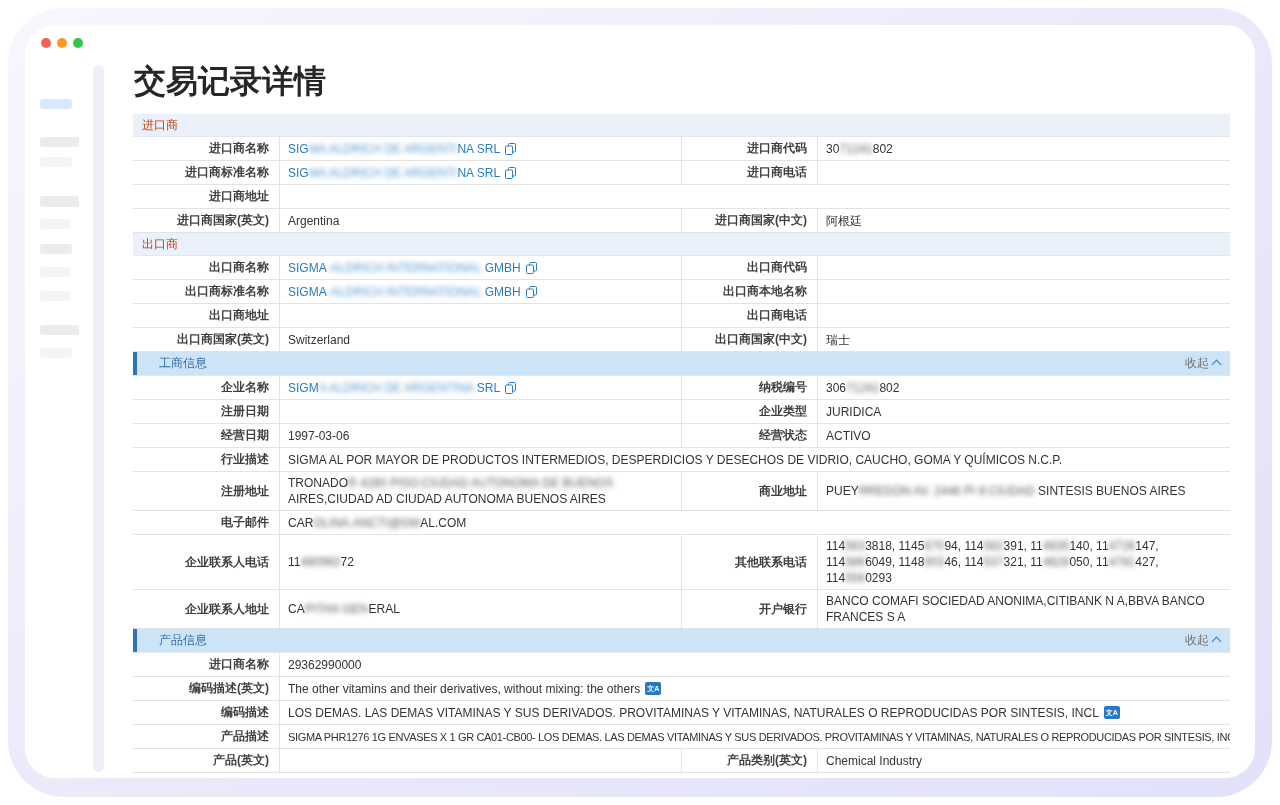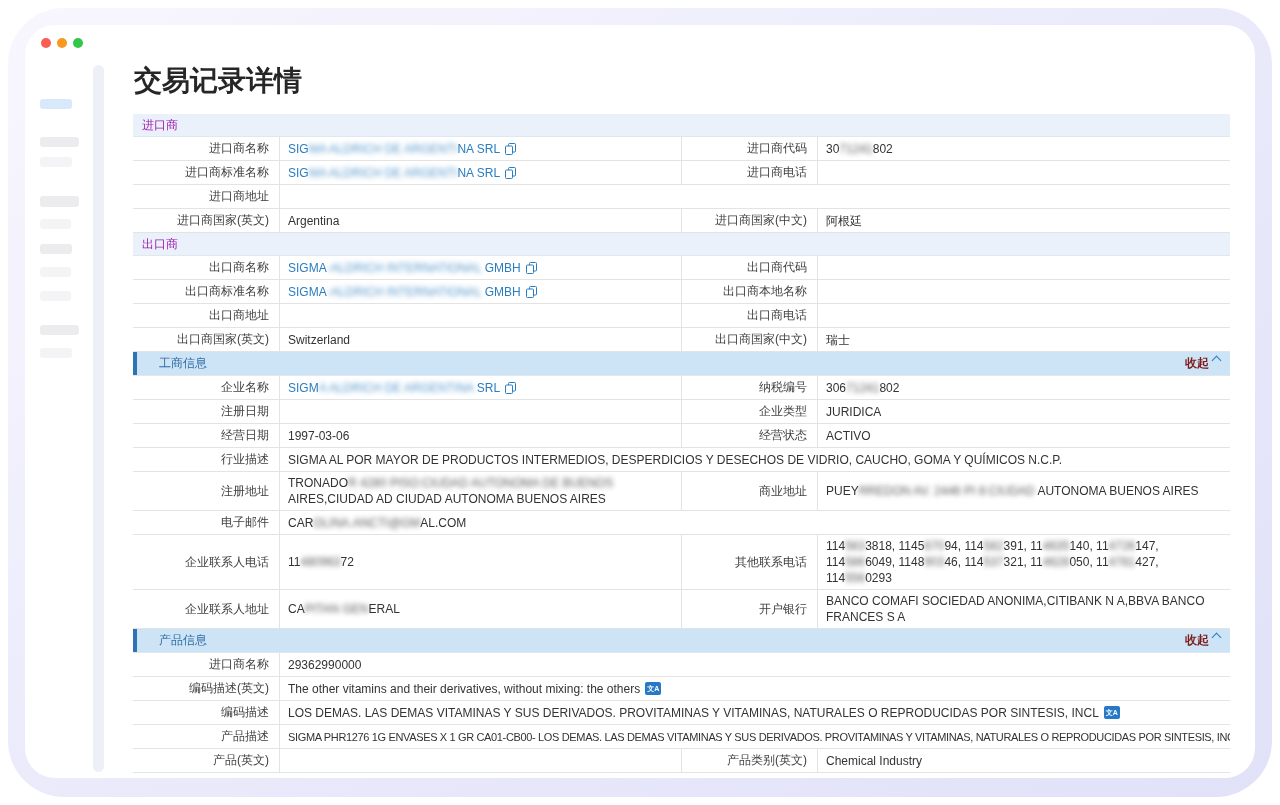--- a/index.html
+++ b/index.html
@@ -14,35 +14,35 @@
   .lights{position:absolute;left:16px;top:13px;display:flex;gap:6px;}
   .dot{width:10px;height:10px;border-radius:50%;}
   
   .sb{position:absolute;border-radius:3px;}
   .sb.active{background:#d8e9fb;}
   .sb.g1{background:#ececee;}
   .sb.g2{background:#f4f4f6;}
   .divider{position:absolute;left:68px;top:40px;bottom:6px;width:11px;background:#eef0f8;border-radius:6px;}
   
   .content{position:absolute;left:108px;top:40px;width:1097px;}
-  h1{font-size:28px;line-height:32px;margin:0 0 17px 1px;color:#262626;font-weight:700;}
+  h1{font-size:32px;line-height:32px;margin:0 0 17px 1px;color:#262626;font-weight:700;}
   
   .sec-header{height:22px;background:#eaf1fa;display:flex;align-items:center;
-    padding:0 10px 0 9px;font-size:12px;color:#a21caf;border-bottom:1px solid #e0e7ef;position:relative;}
+    padding:0 10px 0 9px;font-size:12px;color:#c2410c;border-bottom:1px solid #e0e7ef;position:relative;}
   .sec-header.accent{background:#cde3f6;color:#2e6da4;height:23px;padding-left:26px;}
   .sec-header.accent::before{content:'';position:absolute;left:0;top:0;bottom:0;width:4px;background:#2e74b5;}
-  .collapse{margin-left:auto;color:#7f1d1d;display:flex;align-items:flex-start;gap:4px;cursor:pointer;font-size:12px;font-weight:bold;}
+  .collapse{margin-left:auto;color:#737373;display:flex;align-items:center;gap:4px;cursor:pointer;font-size:12px;}
   .chev{width:6px;height:6px;border-left:1.5px solid #2a7dc0;border-top:1.5px solid #2a7dc0;
     transform:rotate(45deg);margin-top:2px;}
   .row{display:flex;border-bottom:1px solid #e3e3e3;min-height:23px;background:#fff;}
   .half{display:flex;flex:1 1 0;min-width:0;}
   .half.full{flex:1 1 100%;}
   .half + .half{border-left:1px solid #e3e3e3;}
   .label{flex:0 0 147px;width:147px;box-sizing:border-box;display:flex;align-items:center;
-    justify-content:flex-end;padding:3px 10px 3px 4px;font-weight:400;color:#3f3f3f;font-size:12px;
+    justify-content:flex-end;padding:3px 10px 3px 4px;font-weight:700;color:#3f3f3f;font-size:12px;
     border-right:1px solid #e3e3e3;line-height:15px;}
   .half + .half .label{flex-basis:136px;width:136px;}
   .value{flex:1 1 auto;min-width:0;display:flex;align-items:center;padding:3px 8px;
     font-size:12px;color:#333;line-height:16px;}
   .txt{word-break:break-word;}
   .row.tight .value{font-size:11px;letter-spacing:-0.35px;white-space:nowrap;overflow:hidden;}
   a.link{color:#2a7dc0;text-decoration:none;word-break:break-word;}
   .blur{filter:blur(2.6px);opacity:.8;}
   .cell-empty{flex:1 1 0;}
   .copy-ic{display:inline-flex;margin-left:5px;flex:none;cursor:pointer;}
@@ -281,21 +281,21 @@
           <div class="row">
             <div class="half">
               <div class="label">注册地址</div>
               <div class="value">
                 <span class="txt"><span>TRONADO</span><span class="blur">R 4280 PISO:CIUDAD AUTONOMA DE BUENOS</span><span> AIRES,CIUDAD AD CIUDAD AUTONOMA BUENOS AIRES</span></span>
               </div>
             </div>
             <div class="half">
               <div class="label">商业地址</div>
               <div class="value">
-                <span class="txt"><span>PUEY</span><span class="blur">RREDON AV. 2446 PI 8:CIUDAD</span><span> AUTONOMA BUENOS AIRES</span></span>
+                <span class="txt"><span>PUEY</span><span class="blur">RREDON AV. 2446 PI 8:CIUDAD</span><span> SINTESIS BUENOS AIRES</span></span>
               </div>
             </div>
           </div>
           <div class="row">
             <div class="half">
               <div class="label">电子邮件</div>
               <div class="value">
                 <span class="txt"><span>CAR</span><span class="blur">OLINA.ANCTI@GM</span><span>AL.COM</span></span>
               </div>
             </div>

